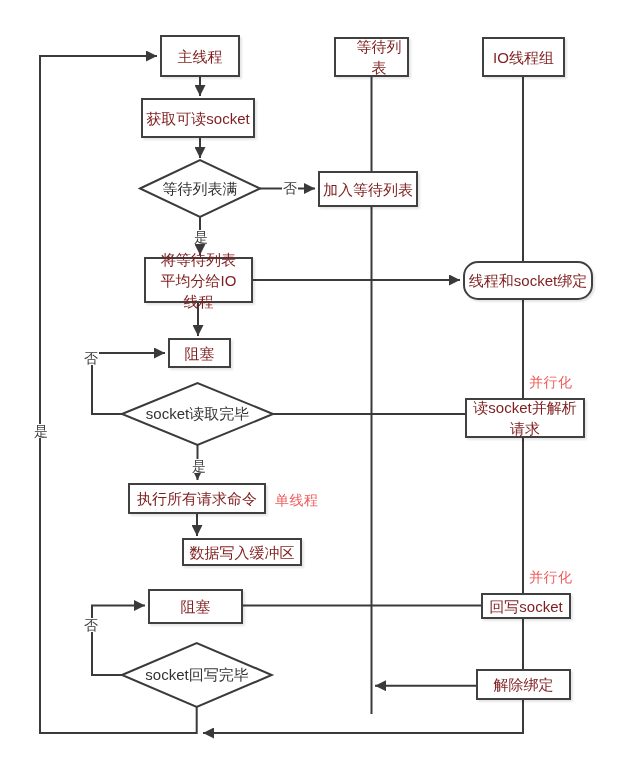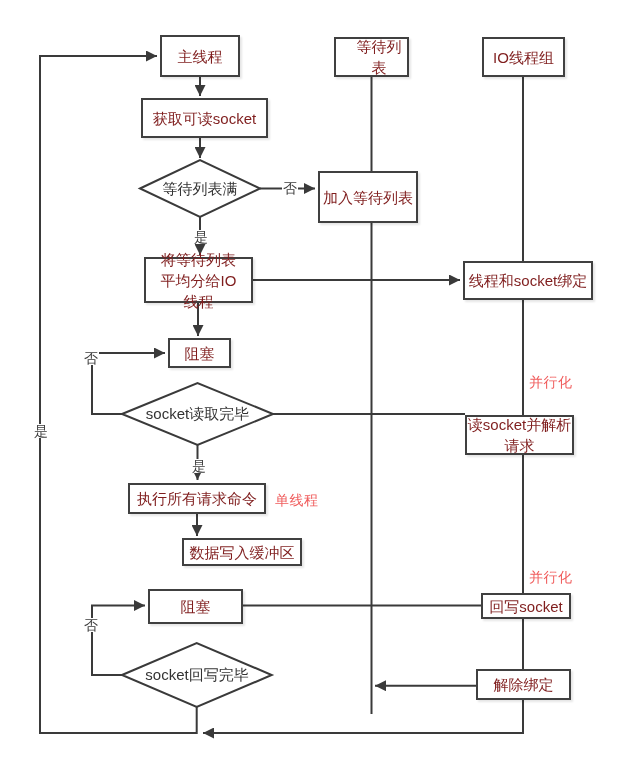--- a/index.html
+++ b/index.html
@@ -24,26 +24,26 @@
     font-size:14px; color:#3a3a3a; line-height:1;
   }
   .ann {
     position:absolute; z-index:3; font-size:14px; font-weight:normal;
     color:#f05c5c; line-height:1; letter-spacing:0.5px;
   }
   
   #n-main      { left:160px; top:35px;  width:80px;  height:42px; }
   #n-wait      { left:334px; top:37px;  width:75px;  height:40px;padding-left:15px; }
   #n-iogroup   { left:482px; top:37px;  width:83px;  height:40px;text-align:right; }
-  #n-getsock   { left:141px; top:98px;  width:127px; height:40px; }
-  #n-join      { left:318px; top:171px; width:100px; height:52px; }
+  #n-getsock   { left:141px; top:98px;  width:114px; height:40px; }
+  #n-join      { left:318px; top:171px; width:100px; height:36px; }
   #n-dist      { left:144px; top:257px; width:109px; height:46px; padding:0 12px; }
-  #n-bind      { left:463px; top:261px; width:130px; height:39px; }
+  #n-bind      { left:463px; top:261px; width:130px; height:39px;border-radius:15px; }
   #n-block1    { left:168px; top:338px; width:63px;  height:30px; }
-  #n-read      { left:465px; top:398px; width:109px; height:40px;margin-top:17px; }
+  #n-read      { left:465px; top:398px; width:120px; height:40px; }
   #n-exec      { left:128px; top:483px; width:138px; height:31px; }
   #n-buffer    { left:137px; top:538px; width:120px; height:28px;margin-left:45px; }
   #n-block2    { left:148px; top:589px; width:95px;  height:35px; }
   #n-writeback { left:481px; top:593px; width:90px;  height:26px; }
   #n-unbind    { left:476px; top:669px; width:95px;  height:31px; }
   
   #d1-label { left:140px; top:160px; width:120px; height:57px; }
   #d2-label { left:122px; top:383px; width:151px; height:62px; }
   #d3-label { left:122px; top:643px; width:150px; height:64px; }
   

